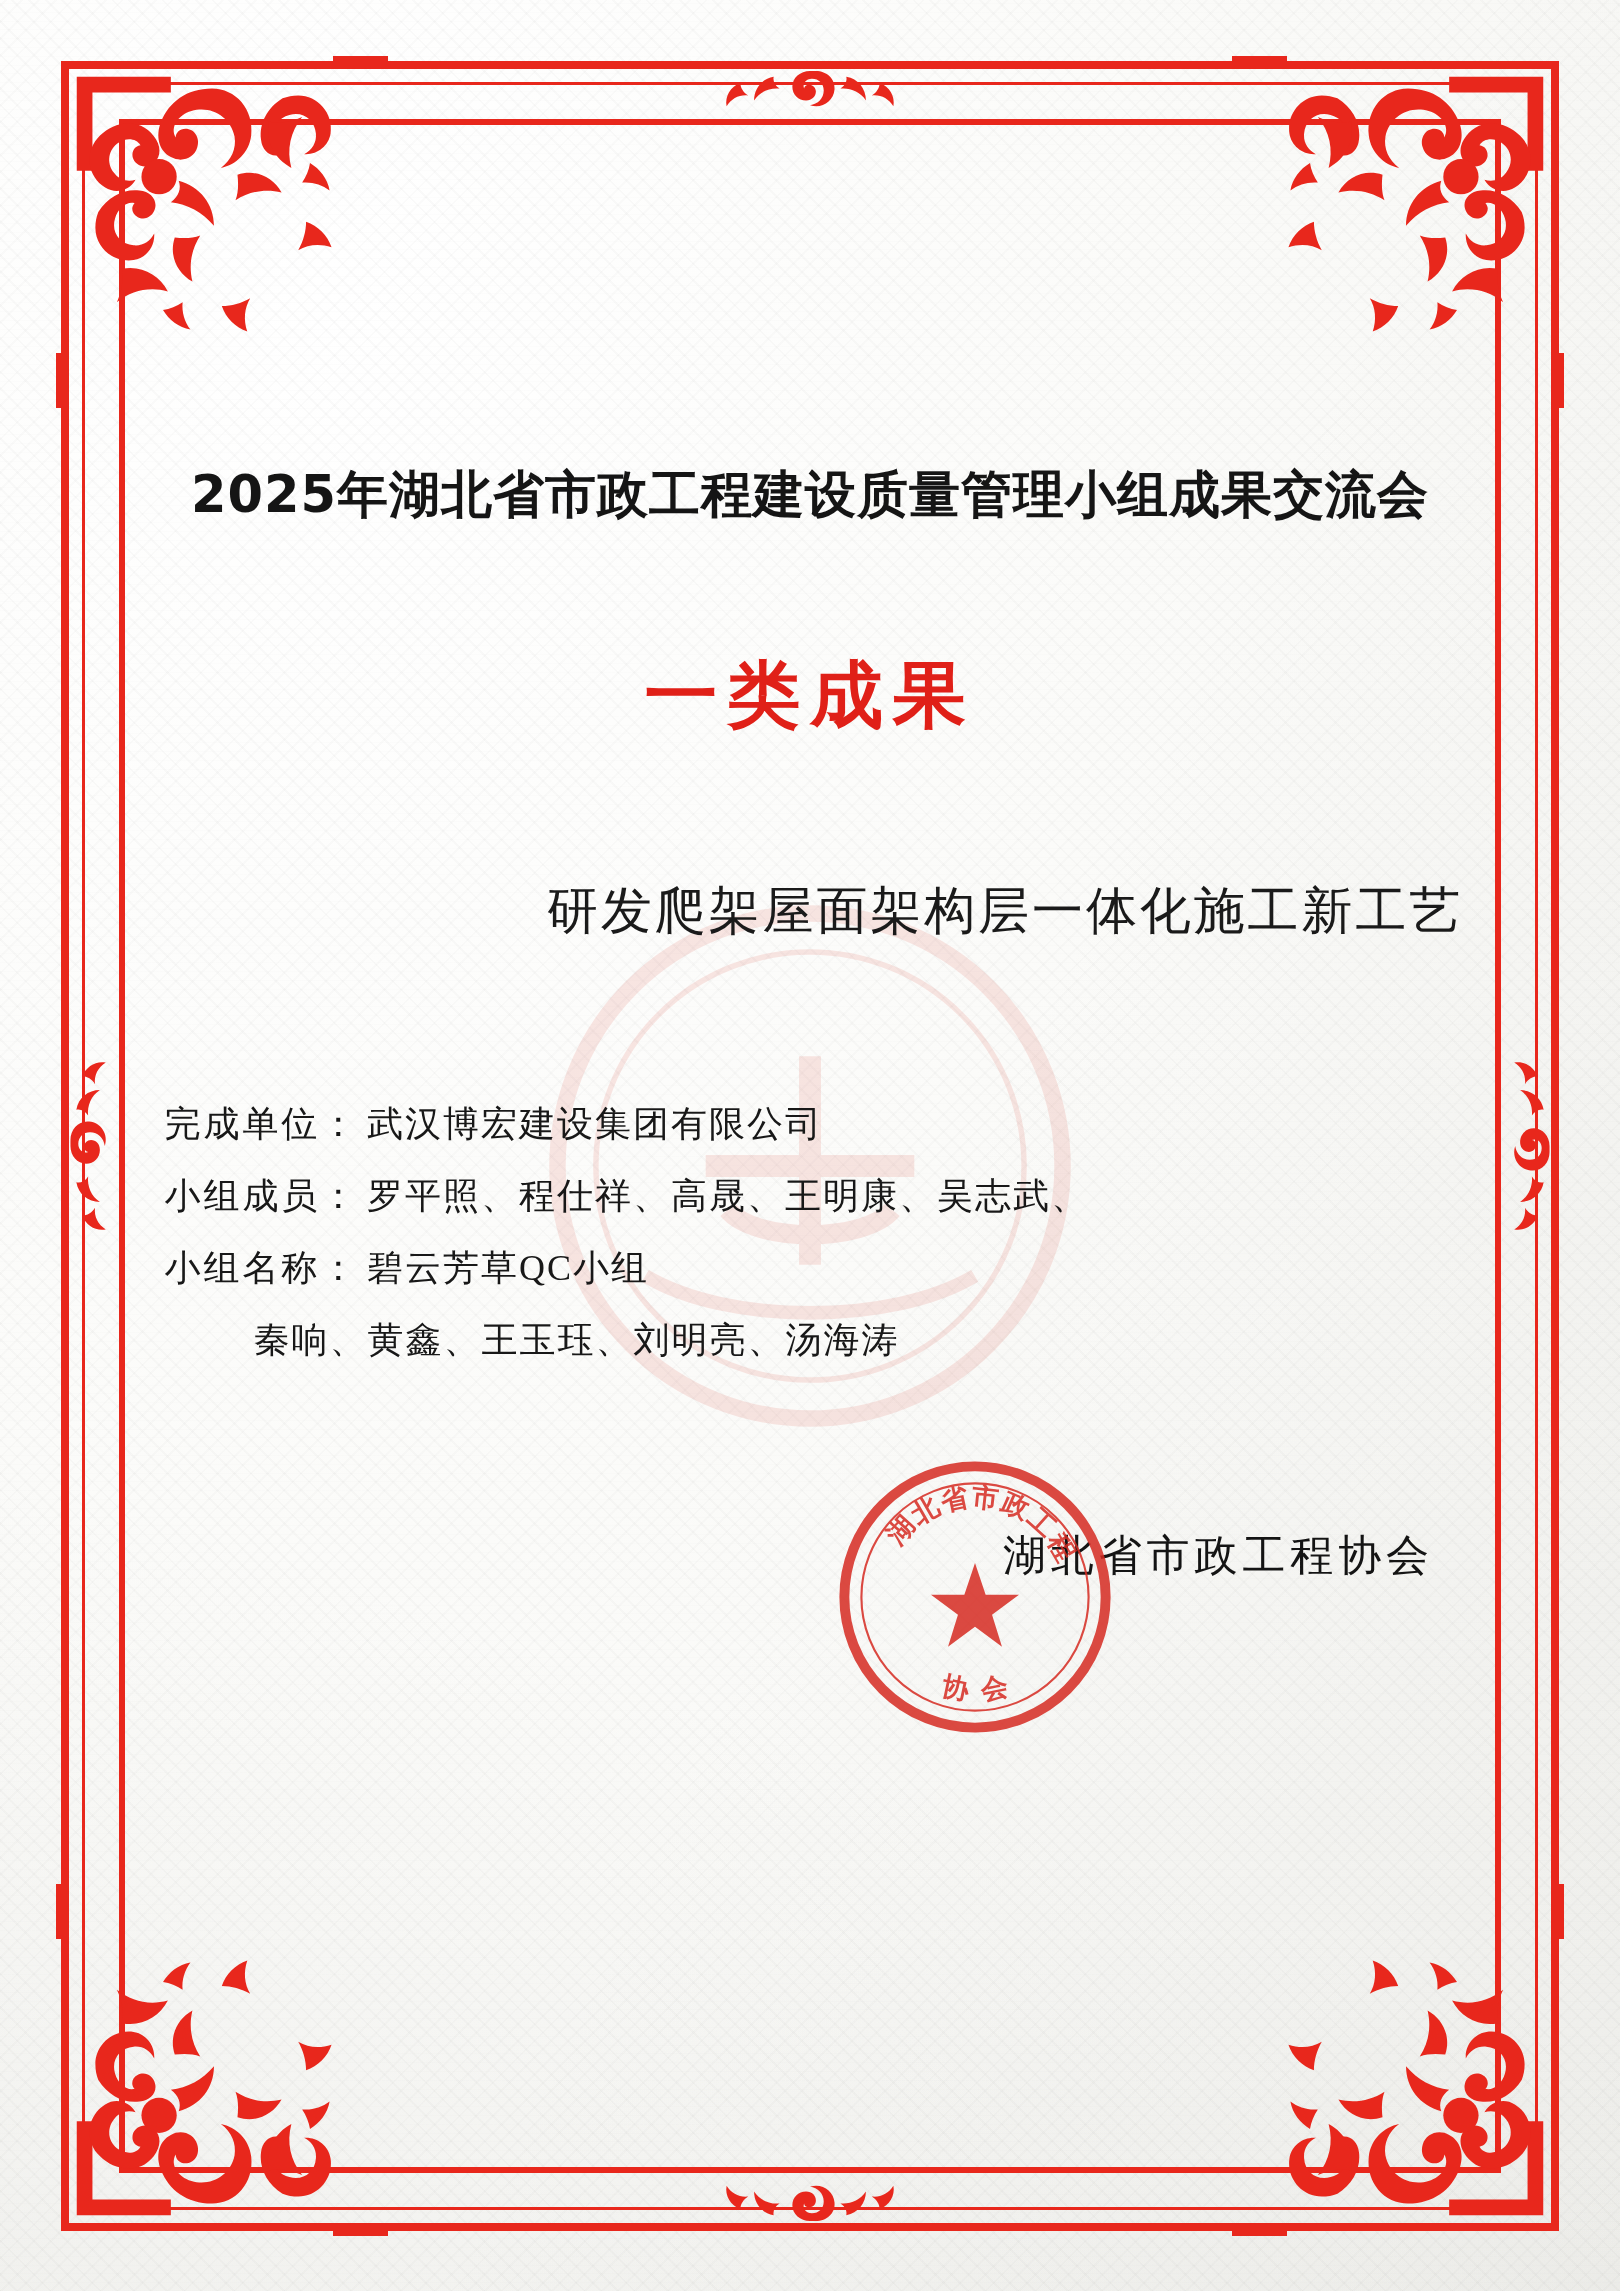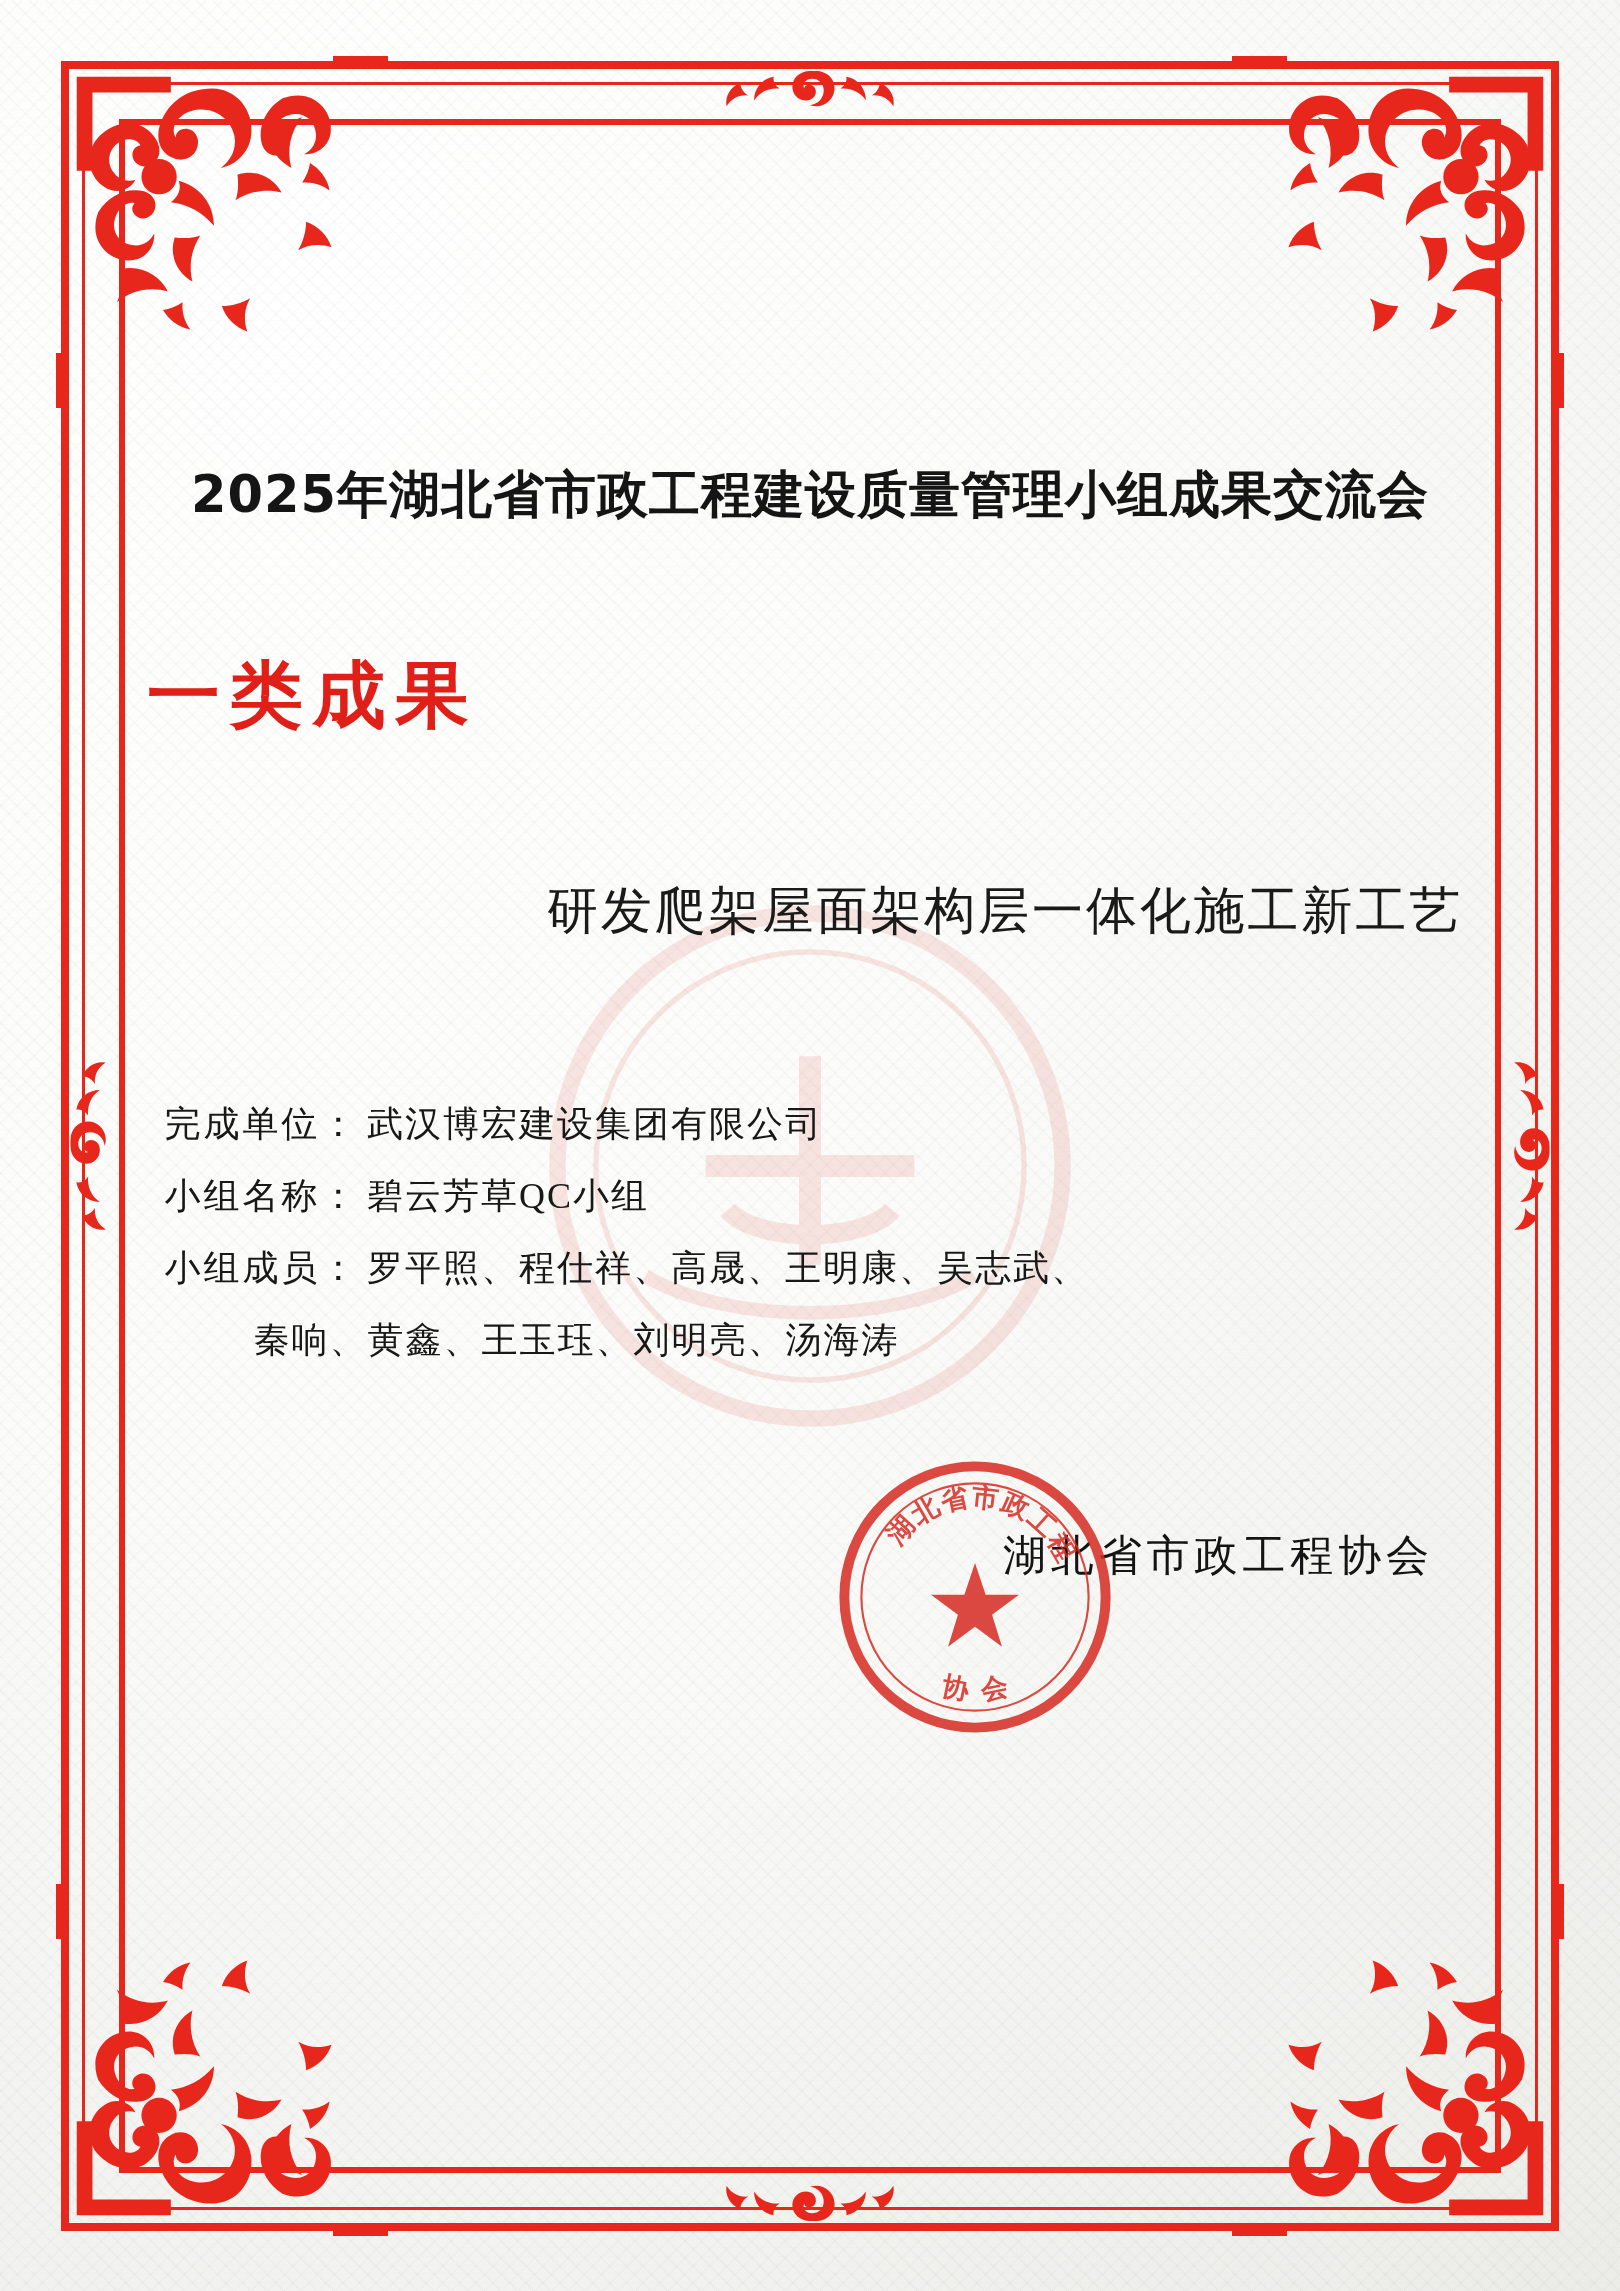--- a/index.html
+++ b/index.html
@@ -118,20 +118,21 @@
     font-weight: bold;
     font-size: 51px;
     letter-spacing: 1px;
     color: #151515;
     white-space: nowrap;
   }
   .award {
     position: absolute;
     top: 500px;
     left: 0; right: 0;
+    text-align: center;
     font-family: "DejaVu Sans", sans-serif;
     font-weight: bold;
     font-size: 73px;
     letter-spacing: 9.8px;
     color: #e02018;
   }
   .project {
     position: absolute;
     top: 730px;
     left: 9.8px; right: 9.8px;
@@ -340,26 +341,26 @@
     <div class="award">一类成果</div>
 
     <div class="project">研发爬架屋面架构层一体化施工新工艺</div>
 
     <div class="fields">
       <div class="field-row">
         <span class="field-label">完成单位：</span>
         <span class="field-value">武汉博宏建设集团有限公司</span>
       </div>
       <div class="field-row">
+        <span class="field-label">小组成员：</span>
+        <span class="field-value">罗平照、程仕祥、高晟、王明康、吴志武、</span>
+      </div>
+      <div class="field-row">
         <span class="field-label">小组名称：</span>
         <span class="field-value">碧云芳草QC小组</span>
-      </div>
-      <div class="field-row">
-        <span class="field-label">小组成员：</span>
-        <span class="field-value">罗平照、程仕祥、高晟、王明康、吴志武、</span>
       </div>
       <div class="members-cont">秦响、黄鑫、王玉珏、刘明亮、汤海涛</div>
     </div>
 
     <div class="signature">
       <div>湖北省市政工程协会</div>
     </div>
 
     <div class="seal">
       <svg viewBox="0 0 200 200" aria-hidden="true">

